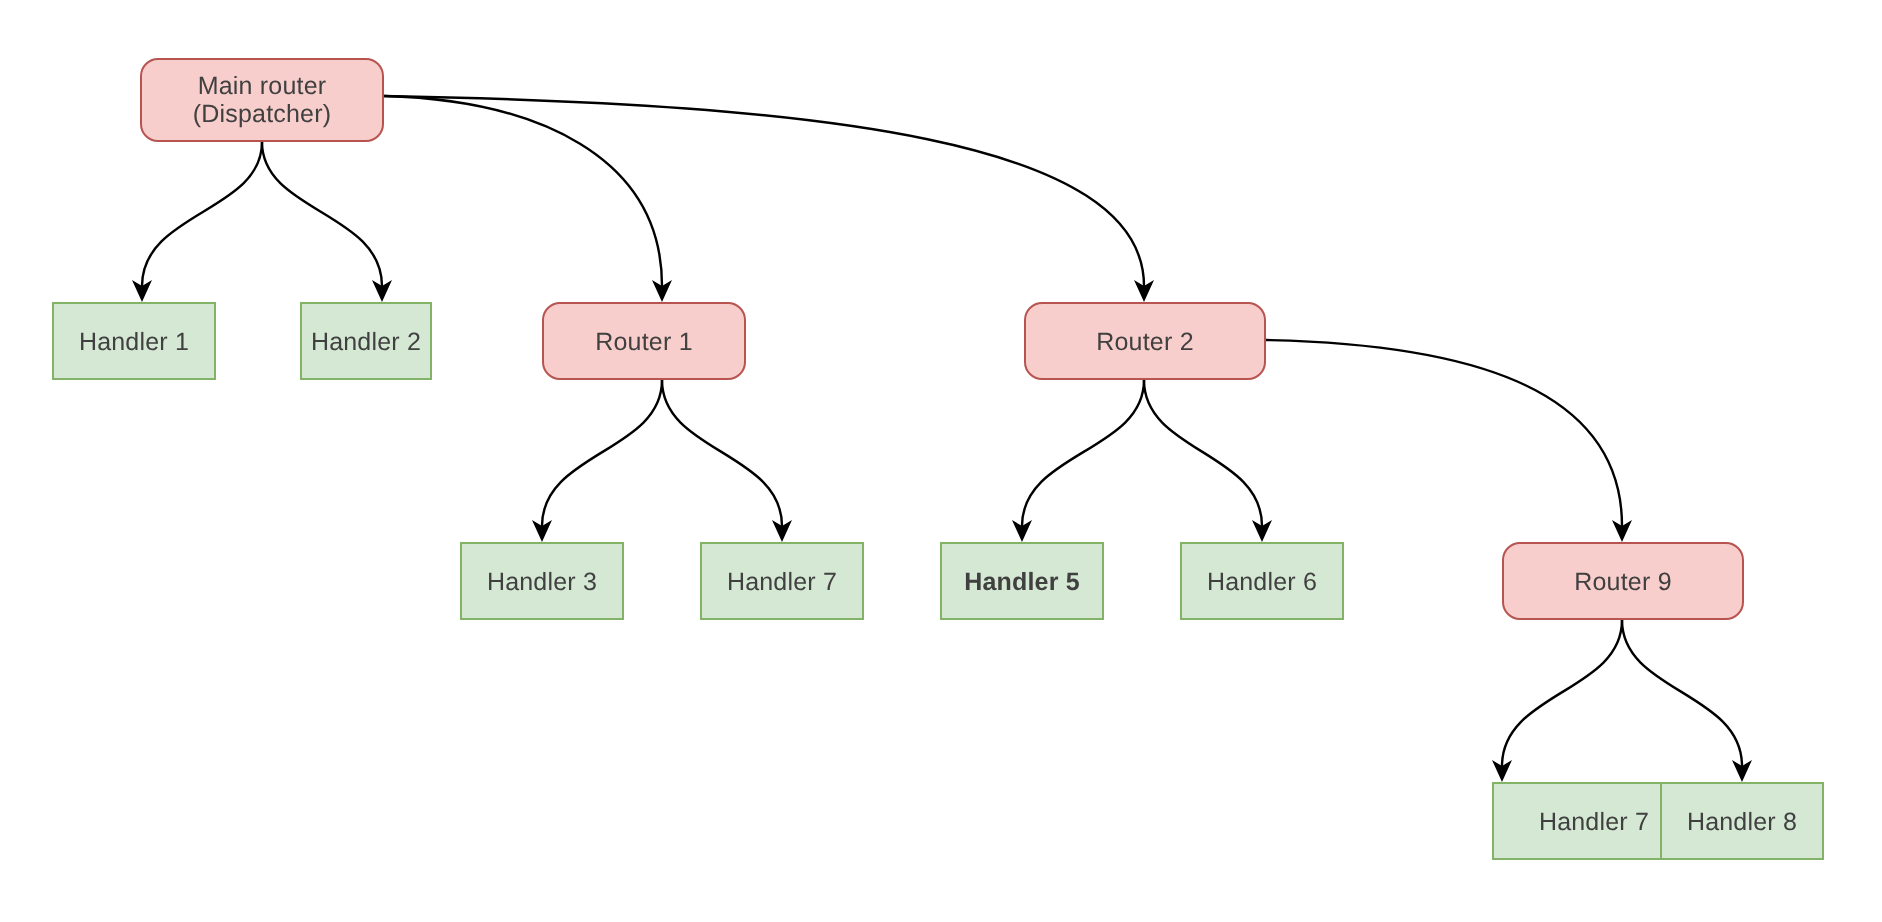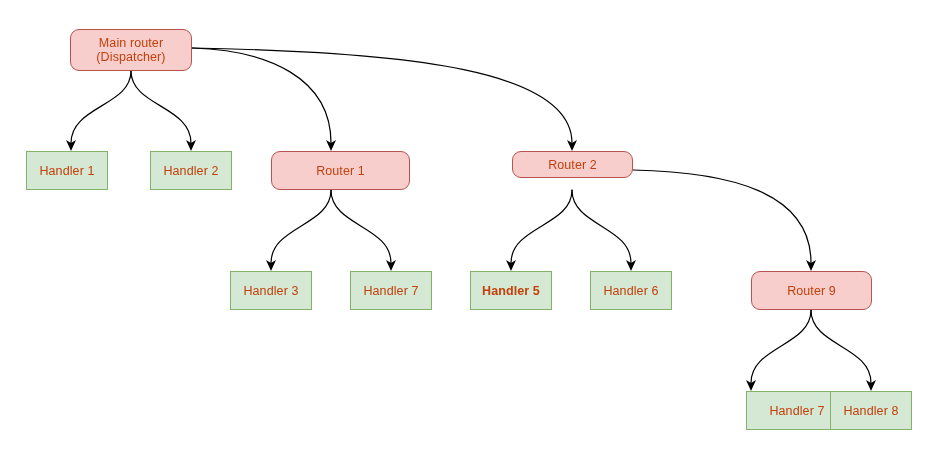--- a/index.html
+++ b/index.html
@@ -39,21 +39,21 @@
   }
   .node {
     position: absolute;
     box-sizing: border-box;
     display: flex;
     align-items: center;
     justify-content: center;
     text-align: center;
     font-size: 12.5px;
     line-height: 14px;
-    color: #c2410c;
+    color: #404040;
     letter-spacing: 0.1px;
     z-index: 2;
   }
   .node-router {
     background: #f8cecc;
     border: 1px solid #b85450;
     border-radius: 9px;
   }
   .node-handler {
     background: #d5e8d4;
@@ -131,29 +131,29 @@
 
   <div class="node node-router" style="left:70px; top:29px; width:122px; height:42px;">
     <span class="node-label">Main router
 (Dispatcher)</span>
   </div>
 
   <div class="node node-handler" style="left:26px; top:151px; width:82px; height:39px;">
     <span class="node-label">Handler 1</span>
   </div>
 
-  <div class="node node-handler" style="left:150px; top:151px; width:82px; height:39px;">
+  <div class="node node-handler" style="left:150px; top:151px; width:66px; height:39px;">
     <span class="node-label">Handler 2</span>
   </div>
 
-  <div class="node node-router" style="left:271px; top:151px; width:139px; height:39px;">
+  <div class="node node-router" style="left:271px; top:151px; width:102px; height:39px;">
     <span class="node-label">Router 1</span>
   </div>
 
-  <div class="node node-router" style="left:512px; top:151px; width:121px; height:27px;">
+  <div class="node node-router" style="left:512px; top:151px; width:121px; height:39px;">
     <span class="node-label">Router 2</span>
   </div>
 
   <div class="node node-handler" style="left:230px; top:271px; width:82px; height:39px;">
     <span class="node-label">Handler 3</span>
   </div>
 
   <div class="node node-handler" style="left:350px; top:271px; width:82px; height:39px;">
     <span class="node-label">Handler 7</span>
   </div>

